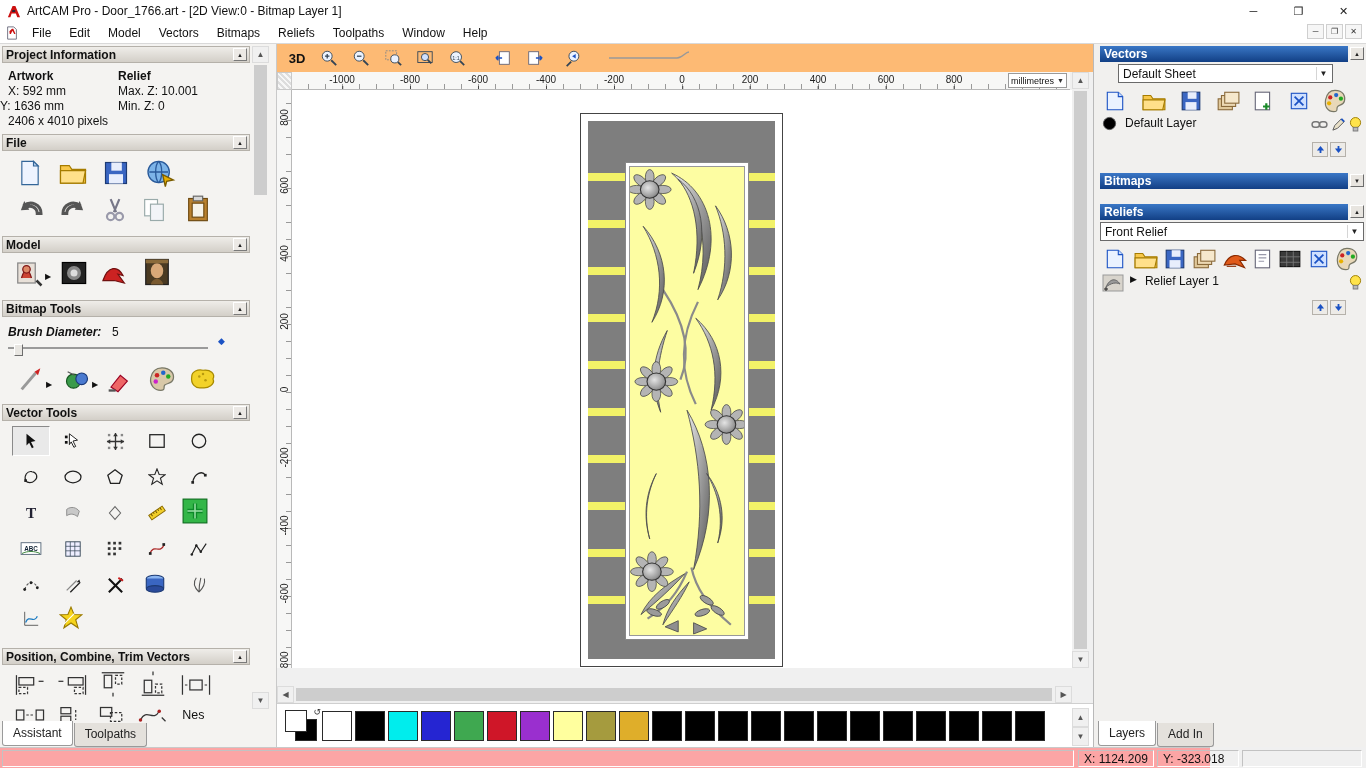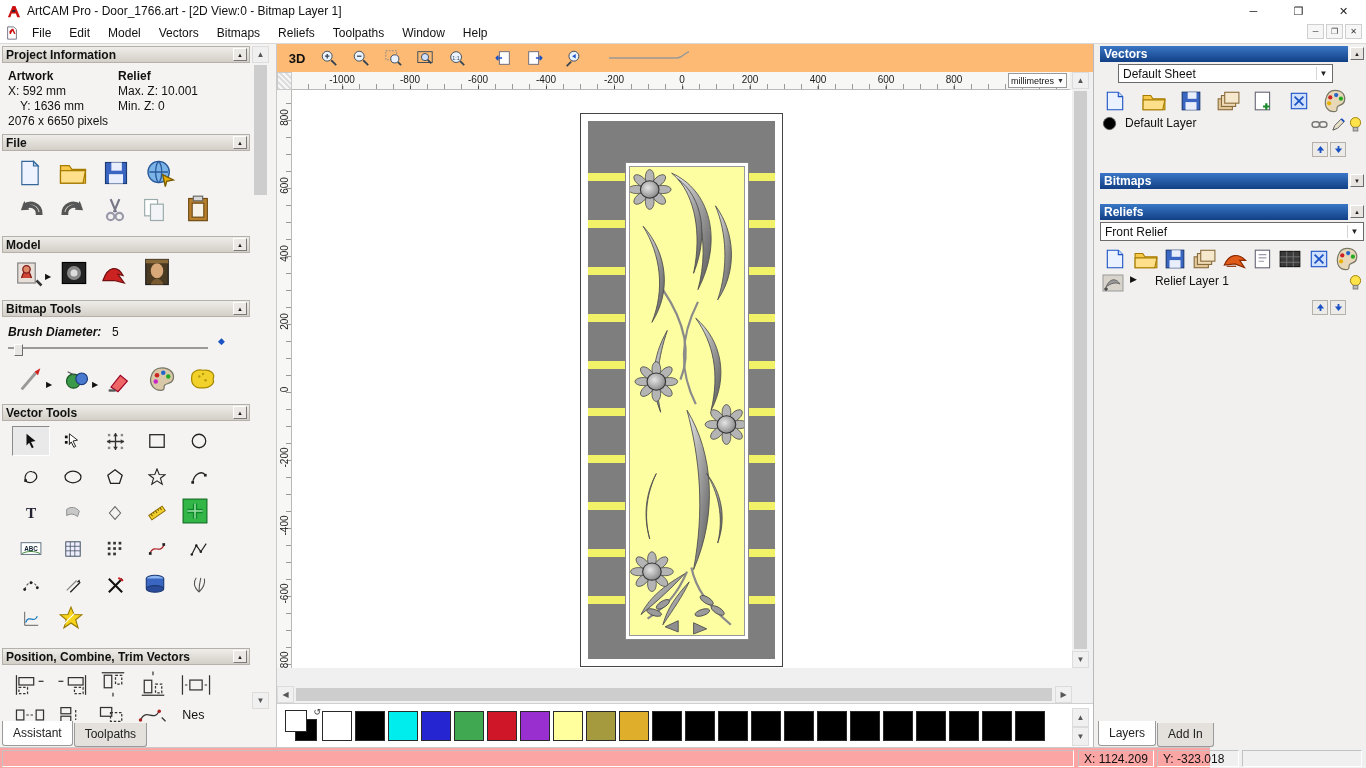--- a/index.html
+++ b/index.html
@@ -125,23 +125,23 @@
   <div class="leftpanel">
 
     <div class="sechdr" style="top:2px">
       <span>Project Information</span>
       <span class="hdrbtn">▲</span>
     </div>
     <span class="itxt b" style="left:8px;top:25px">Artwork</span>
     <span class="itxt b" style="left:118px;top:25px">Relief</span>
     <span class="itxt" style="left:8px;top:40px">X: 592 mm</span>
     <span class="itxt" style="left:118px;top:40px">Max. Z: 10.001</span>
-    <span class="itxt" style="left:20px;top:55px">Y: 1636 mm</span>
+    <span class="itxt" style="left:0;top:55px">Y: 1636 mm</span>
     <span class="itxt" style="left:118px;top:55px">Min. Z: 0</span>
-    <span class="itxt" style="left:8px;top:70px">2076 x 6650 pixels</span>
+    <span class="itxt" style="left:8px;top:70px">2406 x 4010 pixels</span>
 
     <div class="sechdr" style="top:90px">
       <span>File</span>
       <span class="hdrbtn">▲</span>
     </div>
     <div class="ico" style="left:16px;top:114px;width:28px;height:30px">
       <svg viewBox="0 0 24 24">
           <path d="M5 2h10l4 4v16H5z" fill="#eef4ff" stroke="#369"></path>
           <path d="M15 2v4h4z" fill="#bcd4f0" stroke="#369"></path>
         </svg>
@@ -931,21 +931,21 @@
           <circle cx="6" cy="13" r="1.8" fill="#e8b000"></circle>
         </svg>
     </div>
     <div class="litem" style="left:8px;top:230px;width:260px;height:24px">
       <svg viewBox="0 0 22 18" width="22" height="18">
           <rect x="1" y="1" width="20" height="16" fill="#d8d4cc" stroke="#999"></rect>
           <path d="M4 13 C8 4 14 4 18 10 C14 8 9 9 4 13 Z" fill="#9a9a9a" stroke="#666"></path>
           <path d="M2 15 l4 0 M4 13 l0 4" stroke="#222"></path>
         </svg>
       <span style="margin-left:6px;font-size:9px;color:#111">▶</span>
-      <span style="margin-left:18px">Relief Layer 1</span>
+      <span style="margin-left:8px">Relief Layer 1</span>
       <span style="margin-left:auto">
         <svg viewBox="0 0 14 18" width="13" height="17">
             <circle cx="7" cy="7" r="5.5" fill="#ffe34a" stroke="#9a7a00"></circle>
             <rect x="4.5" y="12" width="5" height="4" fill="#bbb" stroke="#777"></rect>
           </svg>
       </span>
     </div>
     <div class="udbtn" style="left:218px;top:256px">
       <svg viewBox="0 0 10 10" width="9" height="9">
           <path d="M5 1 L9 6 H6 V9 H4 V6 H1 Z" fill="#1b52c4"></path>

